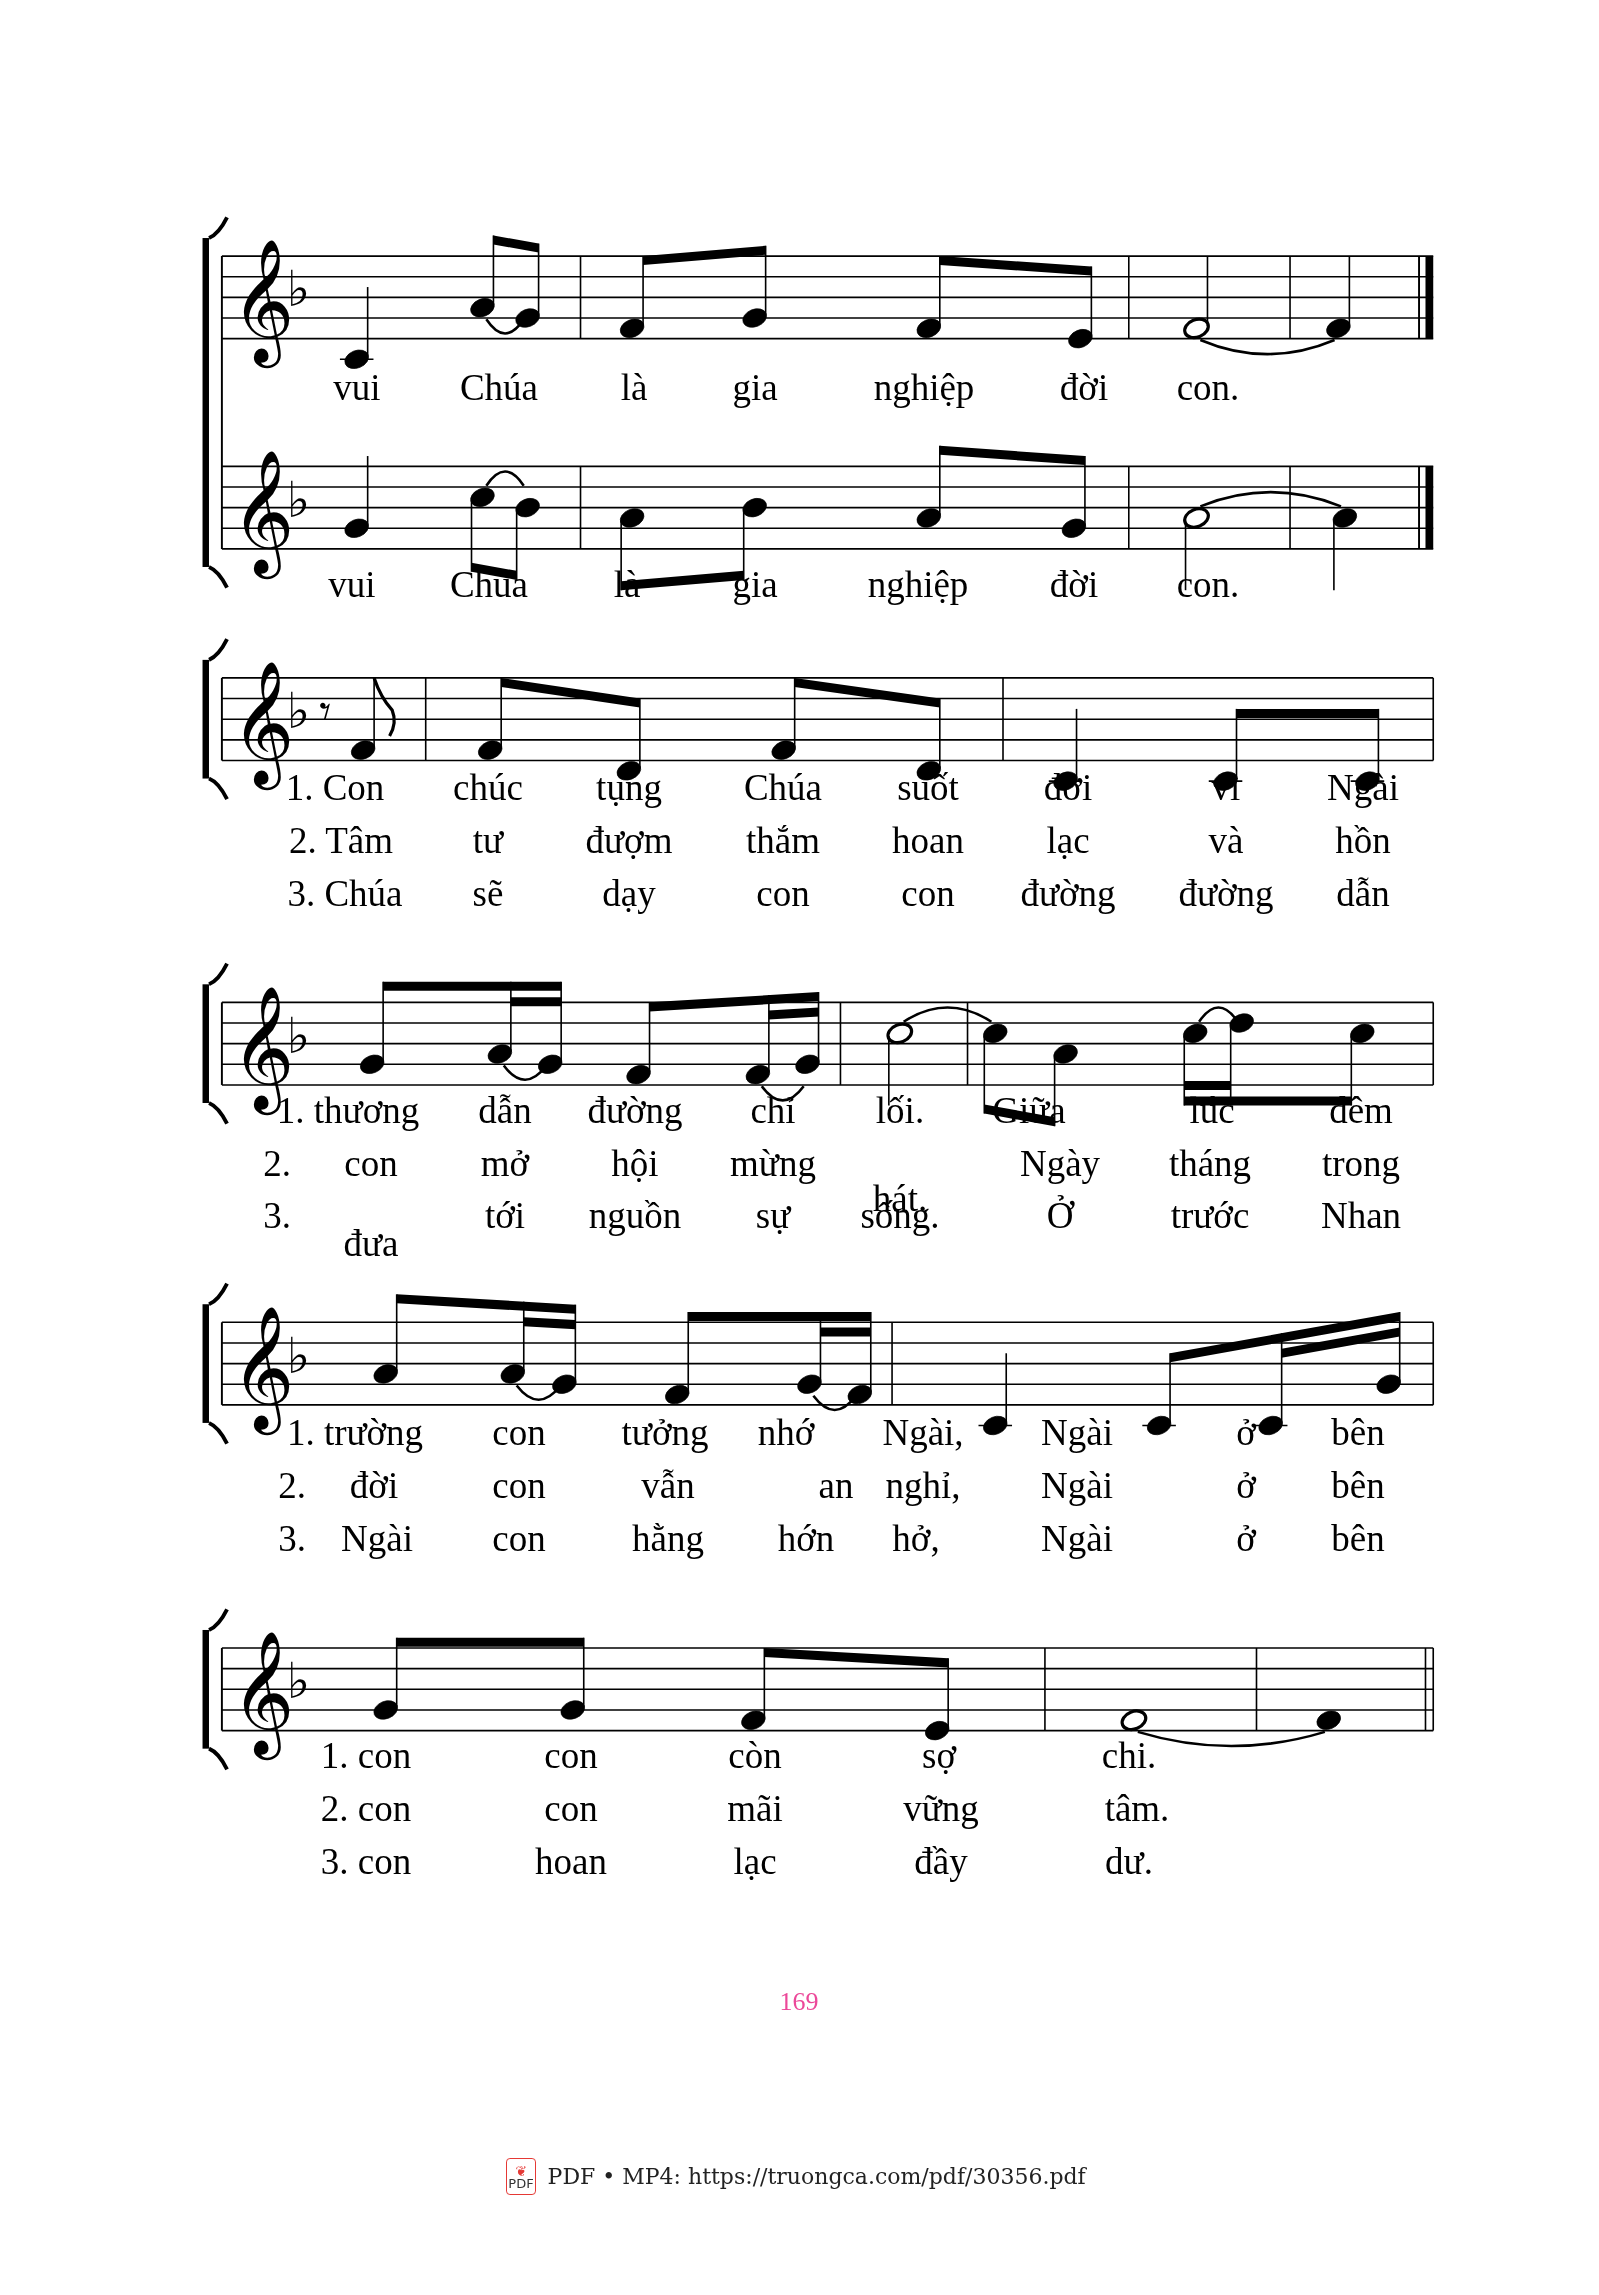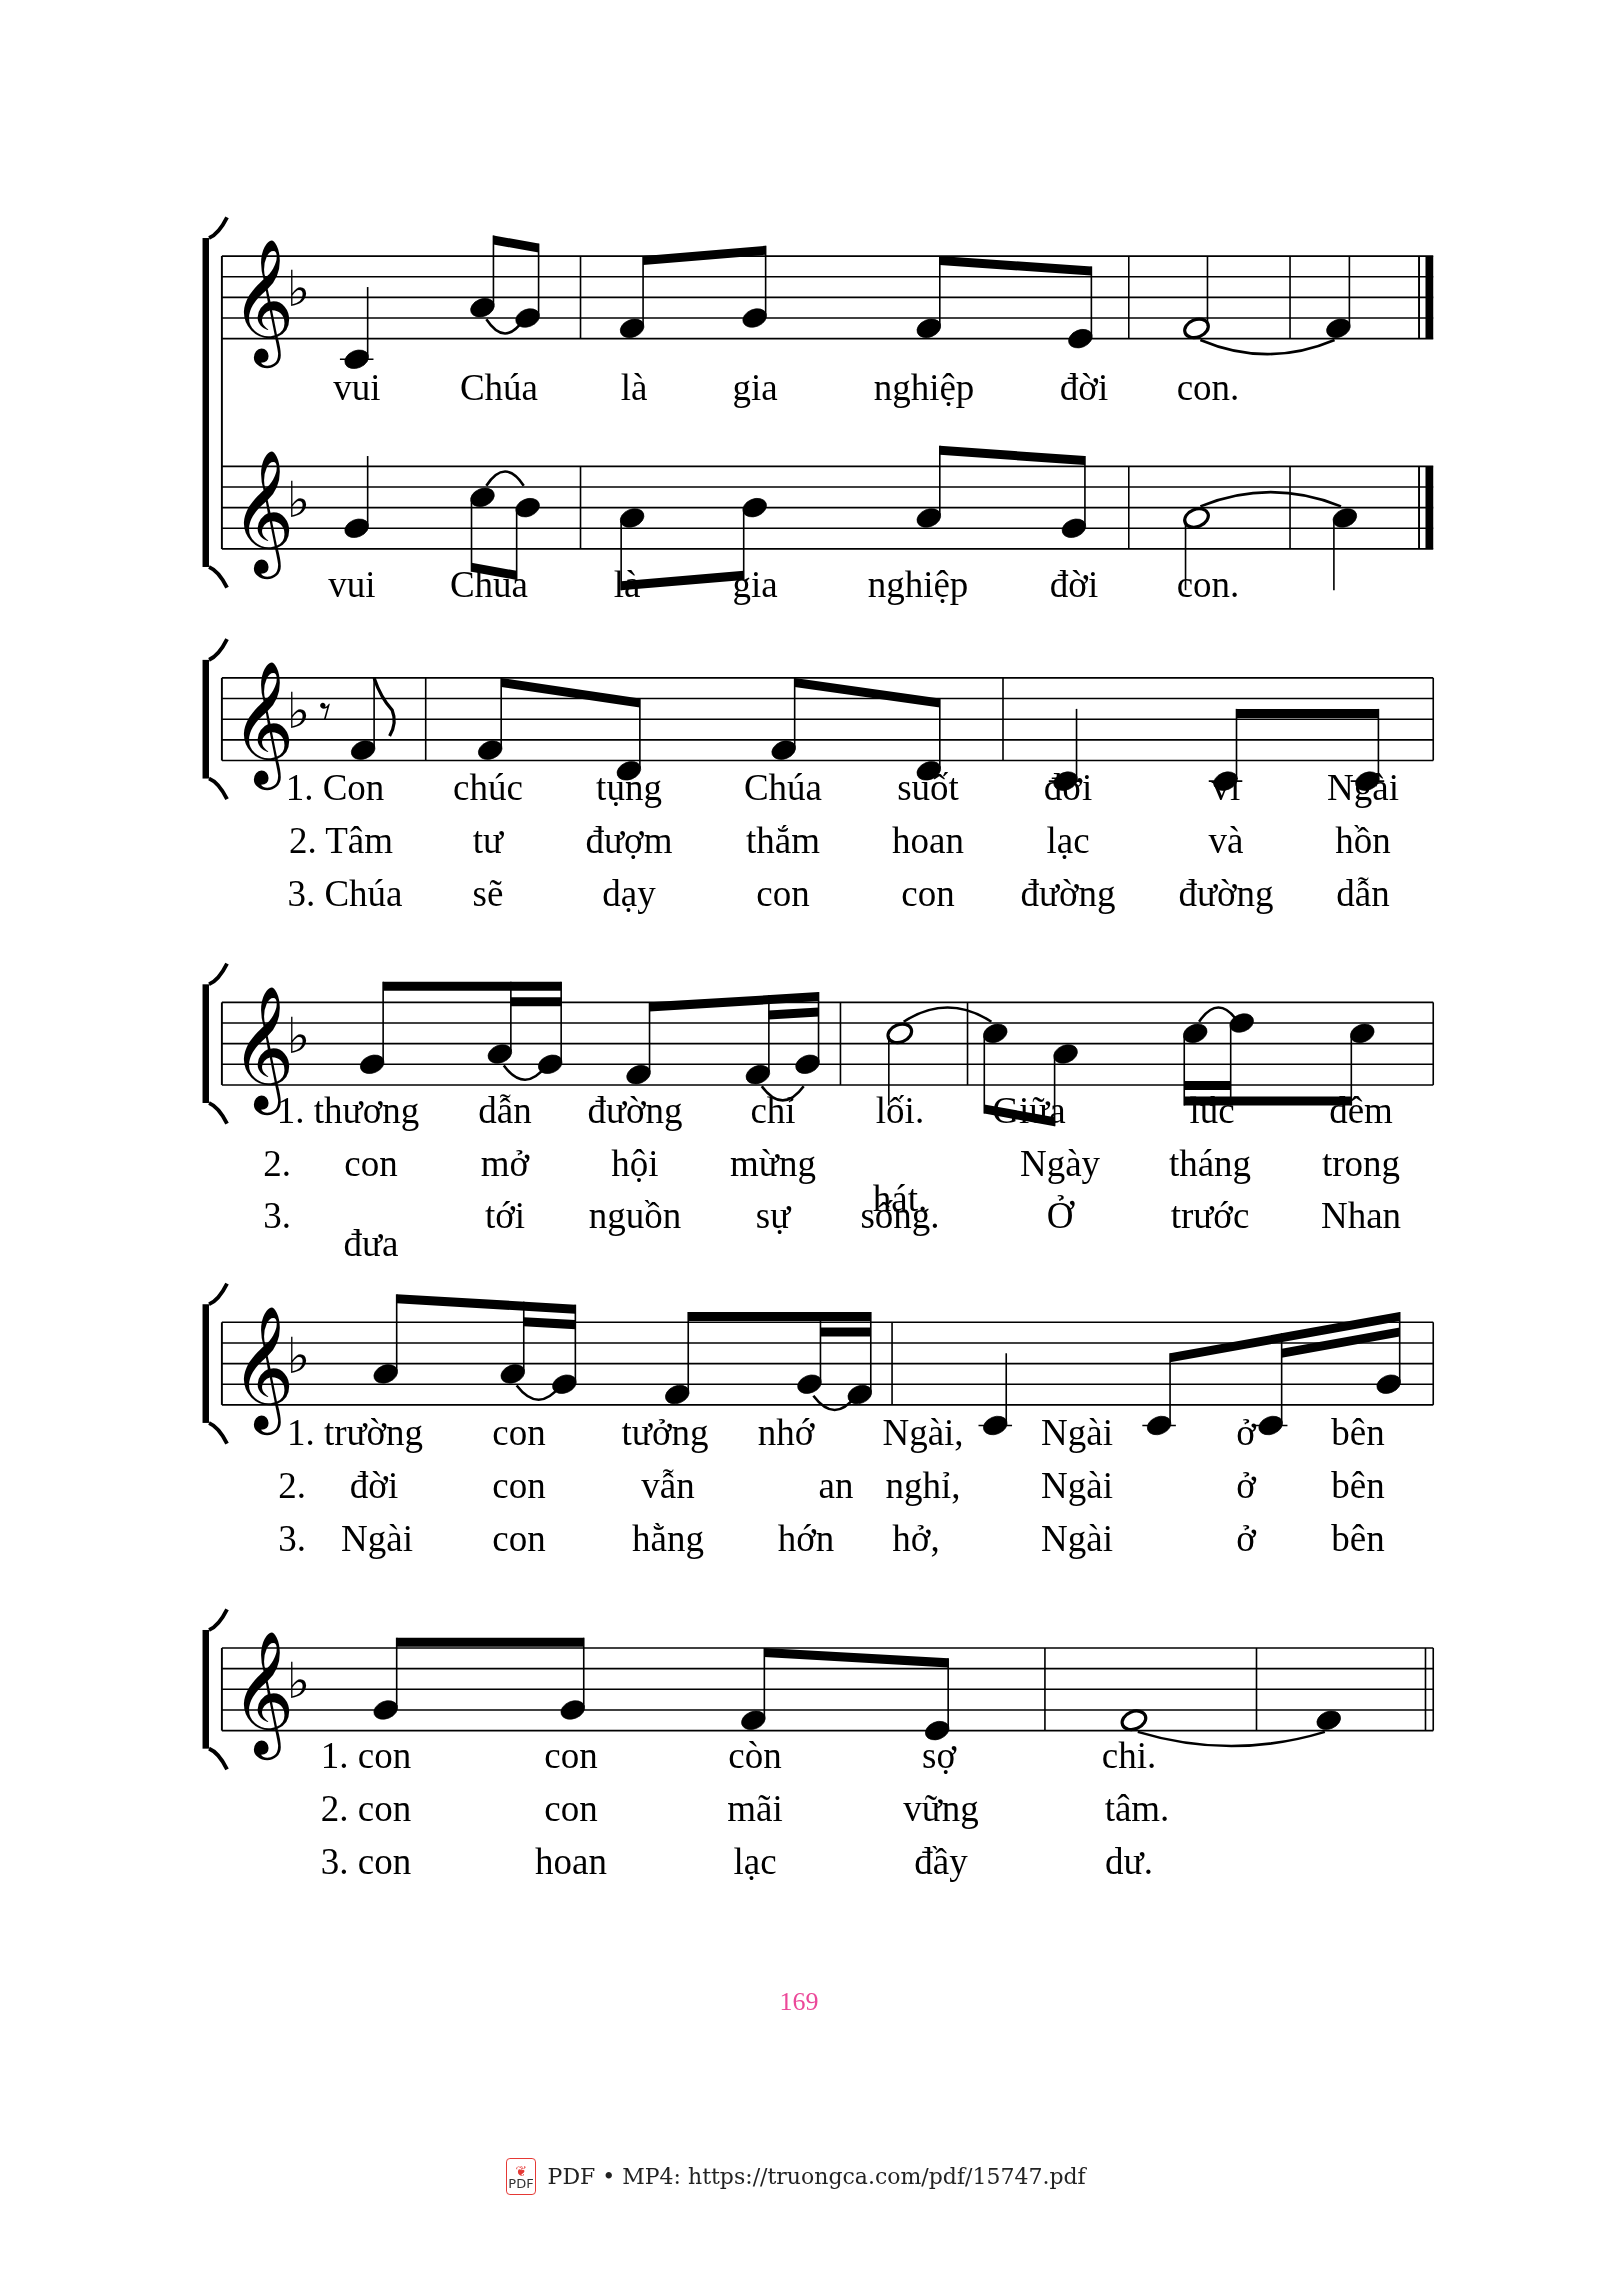--- a/index.html
+++ b/index.html
@@ -361,15 +361,15 @@
     <span class="lyric" style="left: 1129px; top: 1843px;">dư.</span>
   </div>
 
 <div class="page-number">169</div>
 
 <div class="footer">
   <div class="pdf-icon">
     <span class="glyph">❦</span>
     <span class="txt">PDF</span>
   </div>
-  <span class="footer-text">PDF • MP4: https://truongca.com/pdf/15747.pdf</span>
+  <span class="footer-text">PDF • MP4: https://truongca.com/pdf/30356.pdf</span>
 </div>
 
 
 </body></html>

